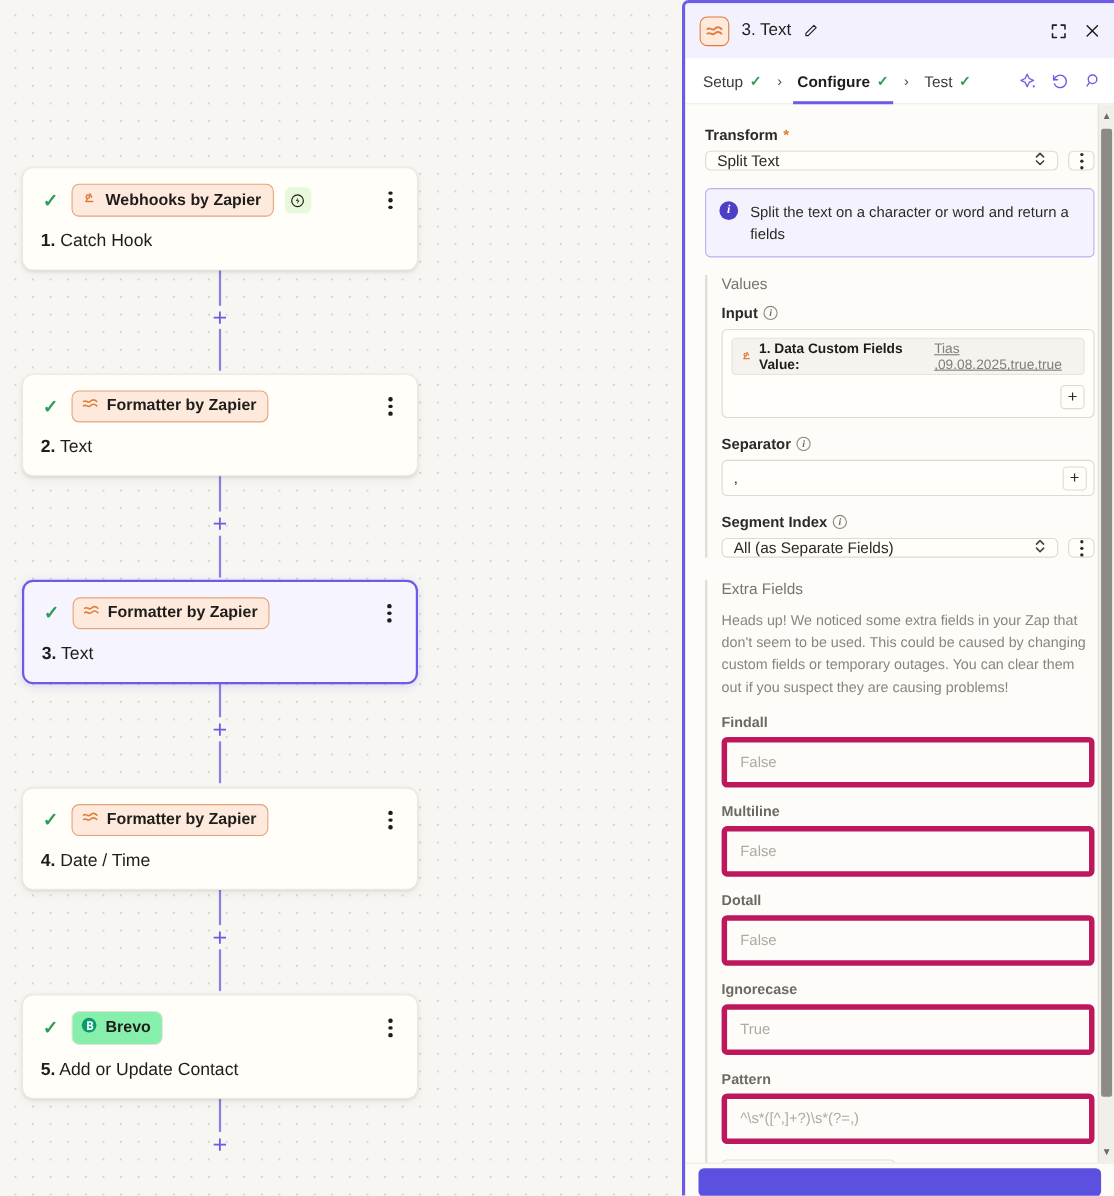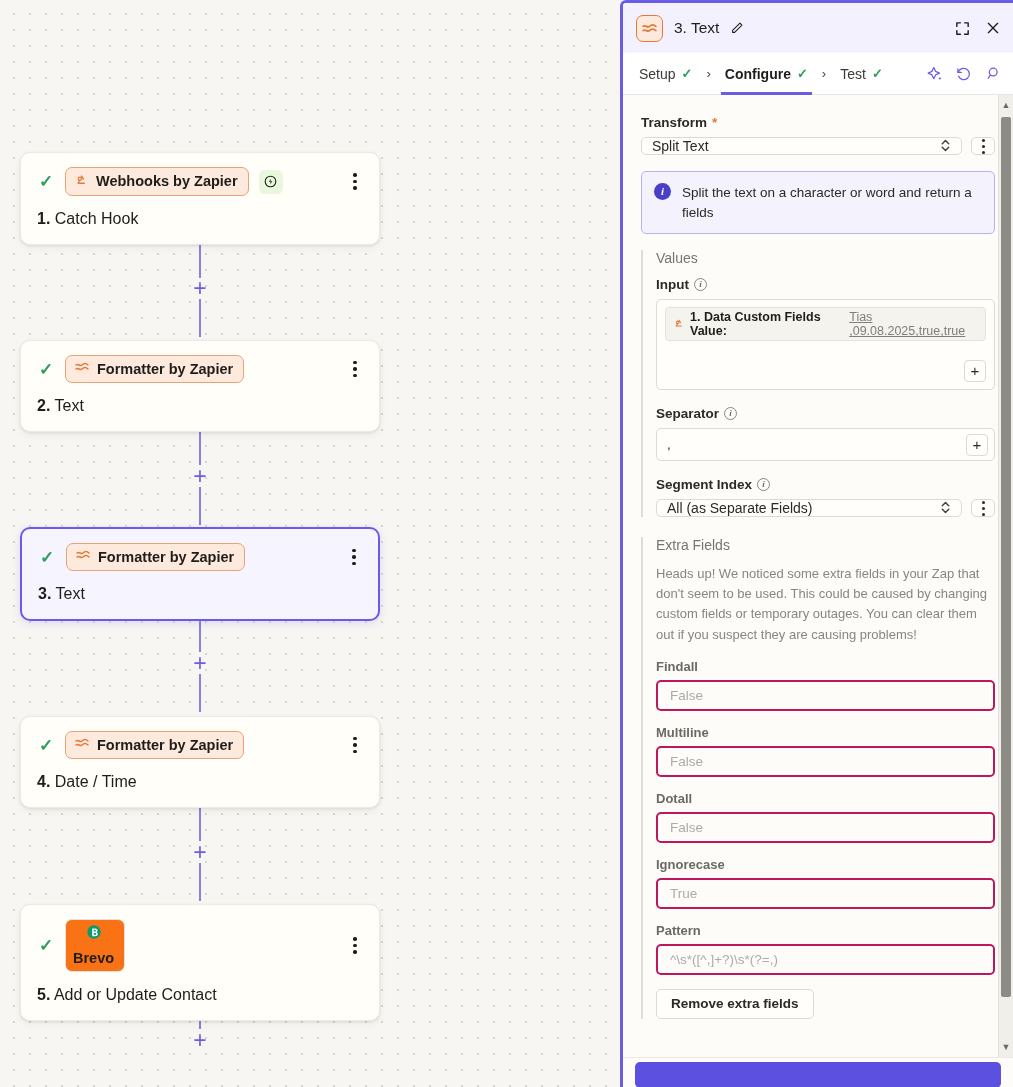--- a/index.html
+++ b/index.html
@@ -40,21 +40,21 @@
   .check {
     color: #2e9e5b; font-size: 17px; line-height: 1; flex: 0 0 auto;
     width: 18px; text-align: center; font-weight: 600;
   }
   .app-pill {
     display: inline-flex; align-items: center; gap: 7px;
     border: 1px solid #e8a27a; background: #fdeadd;
     border-radius: 7px; padding: 4px 10px 5px 8px;
     font-size: 14.5px; font-weight: 700; color: #1f1d1a; white-space: nowrap;
   }
-  .app-pill.brevo { border-color: #e3e1db; background: #f97316; padding-left: 7px; flex-direction: column; }
+  .app-pill.brevo { border-color: #e3e1db; background: #86efac; padding-left: 7px; }
   .bolt-badge {
     width: 24px; height: 24px; border-radius: 6px; background: #e9f7dd;
     display: inline-flex; align-items: center; justify-content: center; flex: 0 0 auto;
   }
   .kebab {
     position: absolute; right: -2px; top: 50%; transform: translateY(-50%);
     width: 20px; height: 22px; display: flex; flex-direction: column;
     align-items: center; justify-content: center; gap: 3px; cursor: pointer;
   }
   .kebab i { width: 3.5px; height: 3.5px; border-radius: 50%; background: #1f1d1a; display:block;}
@@ -145,42 +145,42 @@
     font-family: "Liberation Serif", serif; font-style: italic;
   }
   .infobox p { font-size: 13.5px; color: #2b2a26; line-height: 1.45; }
 
   .group { margin-top: 16px; border-left: 2px solid #e0ddd6; padding-left: 13px; }
   .group-title { font-size: 14px; color: #77756e; margin-bottom: 11px; }
   .group-desc { font-size: 13px; color: #88867f; line-height: 1.55; margin-bottom: 14px; }
 
   .token-field {
     border: 1px solid #dcdad3; border-radius: 5px; background: #fffefb;
-    padding: 7px 8px; display: flex; flex-wrap: wrap; align-items: flex-start; gap: 19px;
+    padding: 7px 8px; display: flex; flex-wrap: wrap; align-items: flex-start; gap: 9px;
     min-height: 33px;
   }
   .token {
     display: inline-flex; align-items: center; gap: 5px;
     background: #f5f3ee; border: 1px solid #e6e3dc; border-radius: 4px;
     padding: 2px 7px; font-size: 12.5px; max-width: 100%;
   }
   .token b { font-weight: 700; color: #201e1b; }
   .token em { font-style: normal; color: #807e77; text-decoration: underline; }
   .plus-sq {
     width: 22px; height: 22px; border: 1px solid #dcdad3; border-radius: 4px;
     background: #fffefb; color: #2b2a26; font-size: 15px; line-height: 20px;
     text-align: center; margin-left: auto; flex: 0 0 auto; cursor: pointer;
   }
   .text-field {
     height: 33px; border: 1px solid #dcdad3; border-radius: 5px; background: #fffefb;
     display: flex; align-items: center; padding: 0 6px 0 10px; font-size: 13.5px; color: #2b2a26;
   }
   .text-field .val { flex: 1; }
   .ph-field {
-    height: 31px; border: 2px solid #be185d; border-radius: 5px; background: #fdfcf8;
+    height: 46px; border: 5px solid #be185d; border-radius: 5px; background: #fdfcf8;
     display: flex; align-items: center; padding: 0 12px; font-size: 13.5px; color: #adaba4;
   }
   .sub-label { font-size: 13px; font-weight: 700; color: #6b6962; margin: 14px 0 6px 0; }
   .remove-btn {
     margin-top: 14px; border: 1px solid #dcdad3; border-radius: 5px; background: #fffefb;
     height: 30px; display: inline-flex; align-items: center; padding: 0 14px;
     font-size: 13.5px; color: #2b2a26; font-weight: 600; cursor: pointer;
   }
 
   

